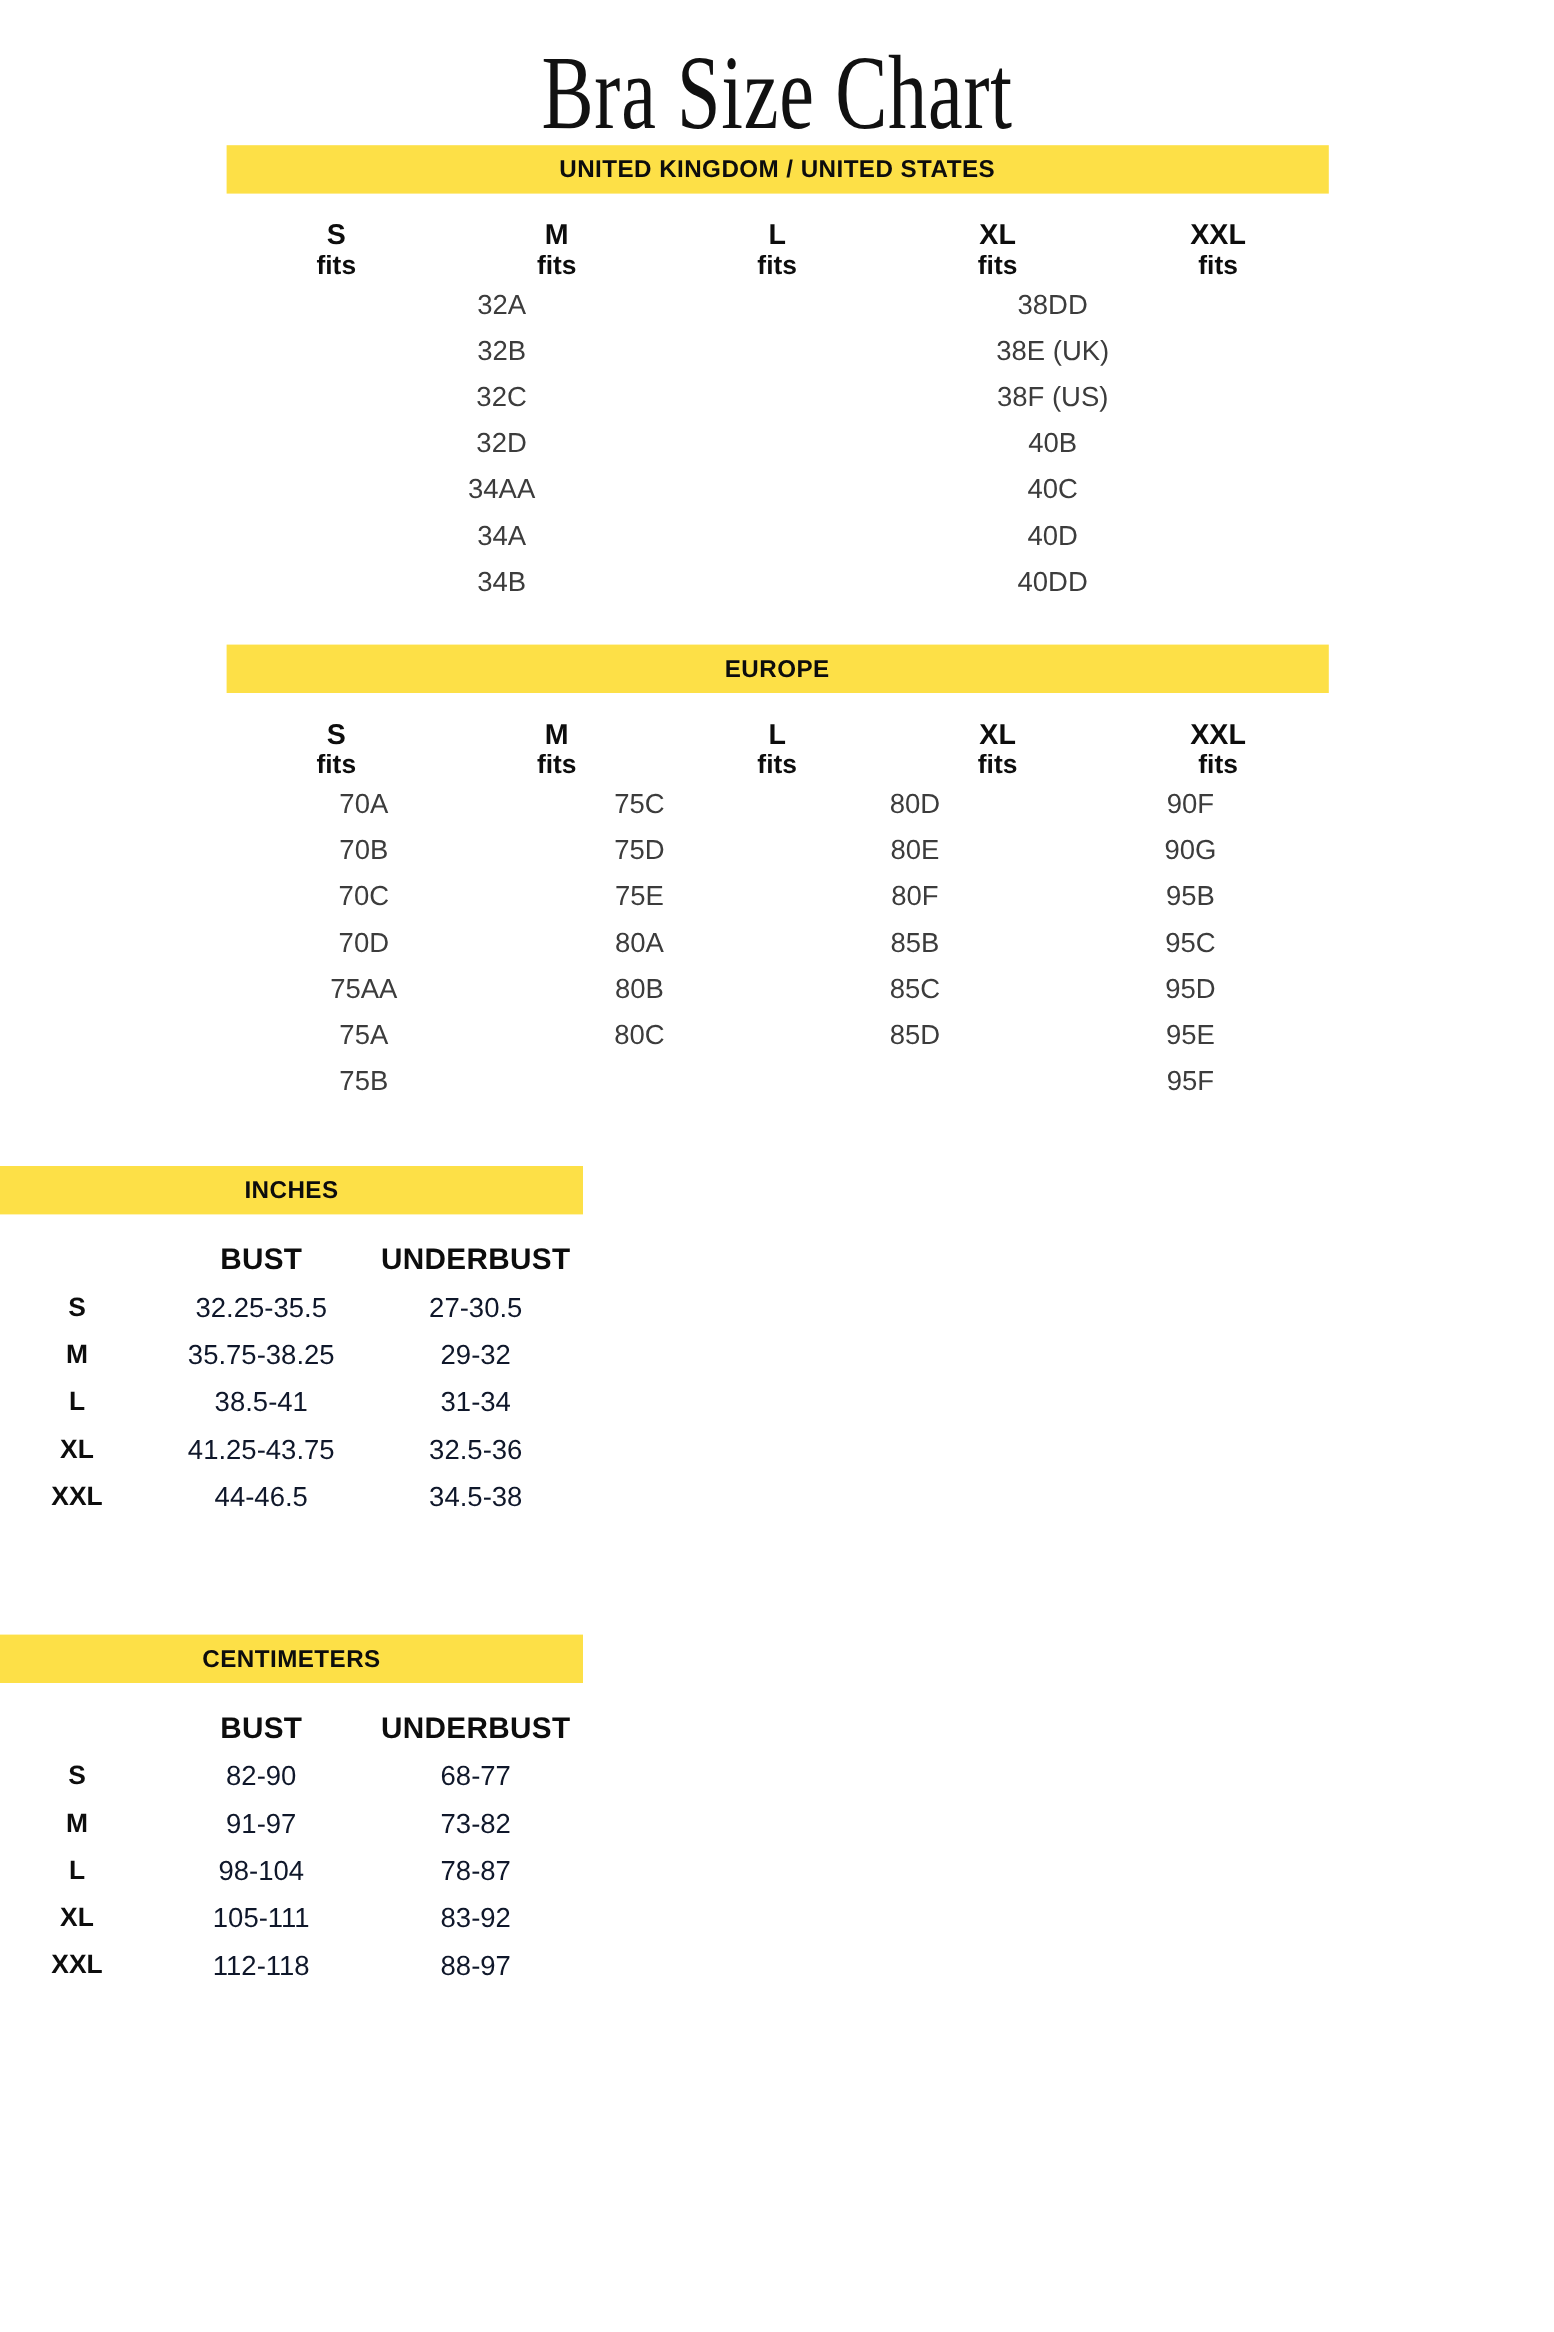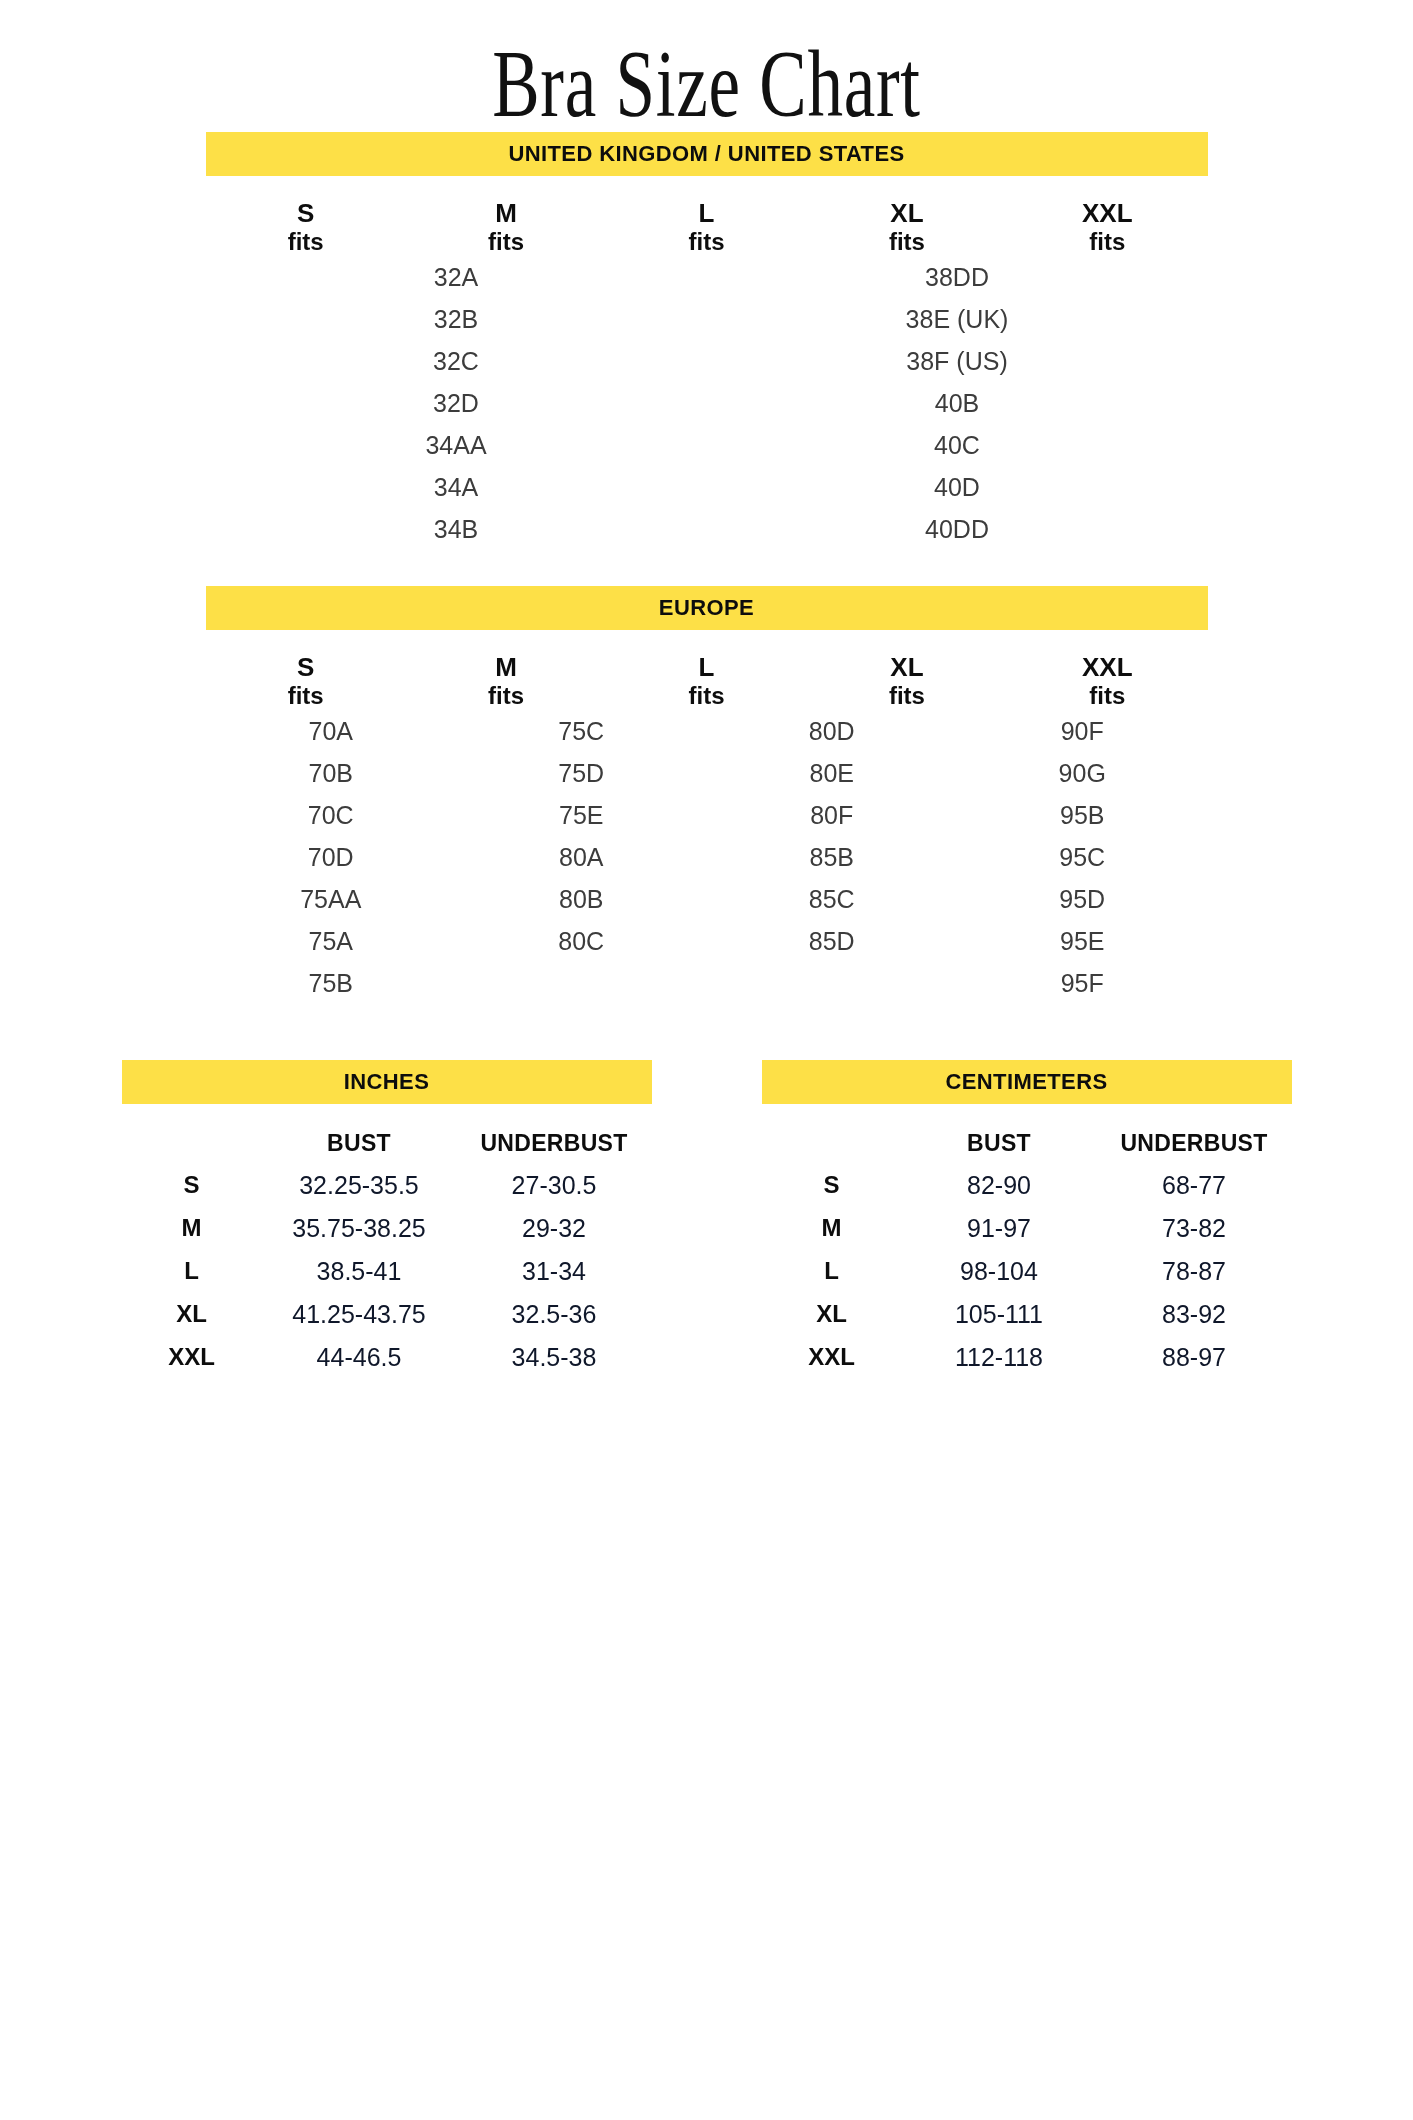--- a/index.html
+++ b/index.html
@@ -96,20 +96,21 @@
   }
 
   .spacer-1 { height: 36px; }
 
   
   .measure-wrap {
     display: flex;
     justify-content: center;
     gap: 110px;
     margin-top: 56px;
+    flex-direction: column;
   }
 
   .measure-table { width: 530px; }
 
   .band-narrow {
     width: 100%;
     height: 44px;
     line-height: 44px;
     font-size: 22px;
   }
@@ -135,21 +136,21 @@
     flex: 1 1 0;
     text-align: center;
     font-size: 25px;
     font-weight: 300;
     color: #0f172a;
     white-space: nowrap;
   }
 
   .m-col.head {
     font-weight: 700;
-    font-size: 23px;
+    font-size: 27px;
     color: #0d0d0d;
     letter-spacing: 0.3px;
   }
 </style>
 </head>
 <body>
 
 <h1 class="page-title">Bra Size Chart</h1>
 
 <div id="size-tables-host">

